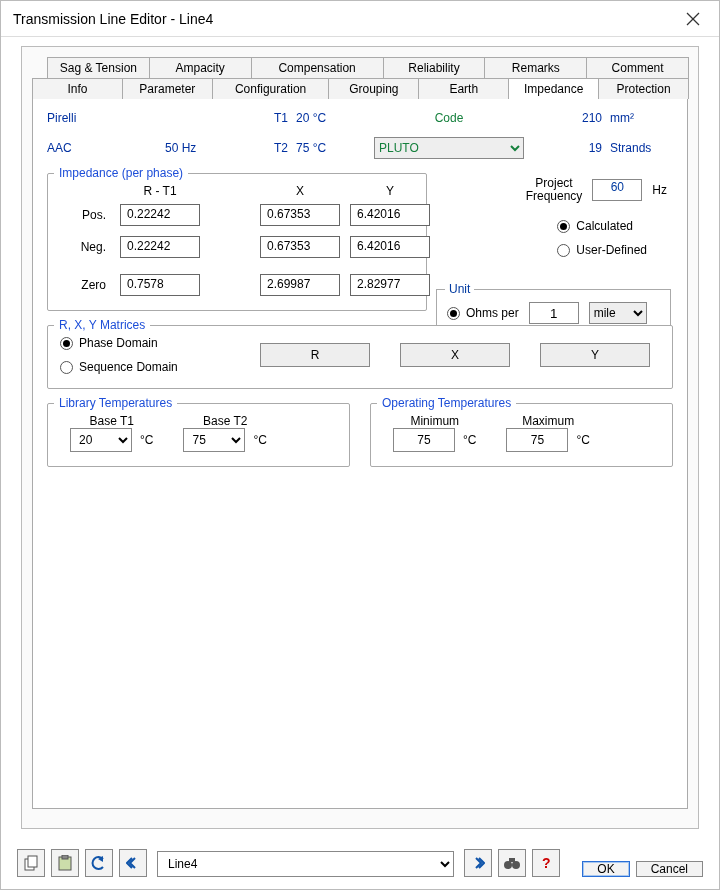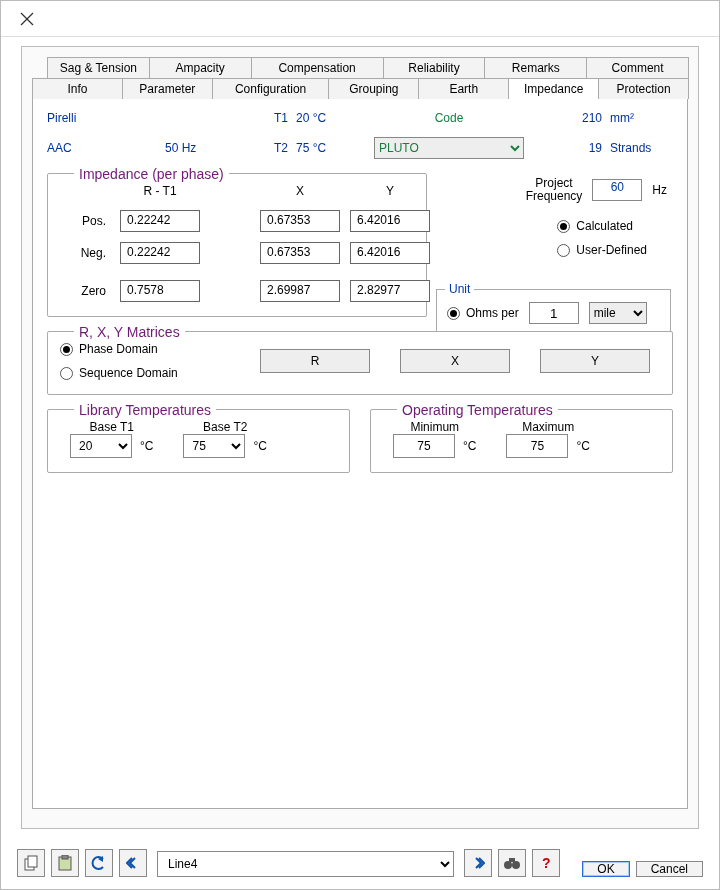--- a/index.html
+++ b/index.html
@@ -91,39 +91,39 @@
   .group {
     border: 1px solid #aaa;
     border-radius: 2px;
     padding: 10px 12px 14px 12px;
     position: relative;
     margin-bottom: 14px;
     background: #fff;
   }
   .group > .legend {
     position: absolute;
-    top: -8px; left: 26px;
+    top: -8px; left: 6px;
     background: #fff;
     padding: 0 5px;
-    color: #701a75;
-    font-size: 14px;
+    color: #1d4ed8;
+    font-size: 12px;
   }
 
   .imp-row {
     display: grid;
     grid-template-columns: 50px 80px 40px 80px 80px;
     gap: 6px 10px;
     align-items: center;
   }
   .imp-hdr {
     display: grid;
     grid-template-columns: 50px 80px 40px 80px 80px;
     gap: 8px 10px;
     text-align: center;
-    margin-bottom: 12px;
+    margin-bottom: 6px;
   }
   .imp-hdr span:nth-child(2){ text-align:center;}
   .vbox { border: 1px solid #666; height: 22px; padding: 2px 6px; background:#fff; font-size:12px;}
   .lbl { text-align: right; padding-right: 4px;}
 
   .flex { display:flex; align-items:center; gap:8px; }
 
   .radio, .radiolabel { display:flex; align-items:center; gap:6px; cursor:pointer;}
   .radio-dot {
     width:13px;height:13px;border:1px solid #555;border-radius:50%;
@@ -187,20 +187,21 @@
   }
   .okbtn{ border:1px solid #2a6fd6; box-shadow: inset 0 0 0 1px #a8c8f0;}
   svg{display:block;}
 </style>
 </head>
 <body>
 
 <div class="window">
 
   <div class="titlebar">
+    <div class="title">Transmission Line Editor - Line4</div>
     <div class="close">
       <svg width="14" height="14">
           <line x1="1" y1="1" x2="13" y2="13"></line>
           <line x1="13" y1="1" x2="1" y2="13"></line>
         </svg>
     </div>
   </div>
 
   <div class="client">
 

